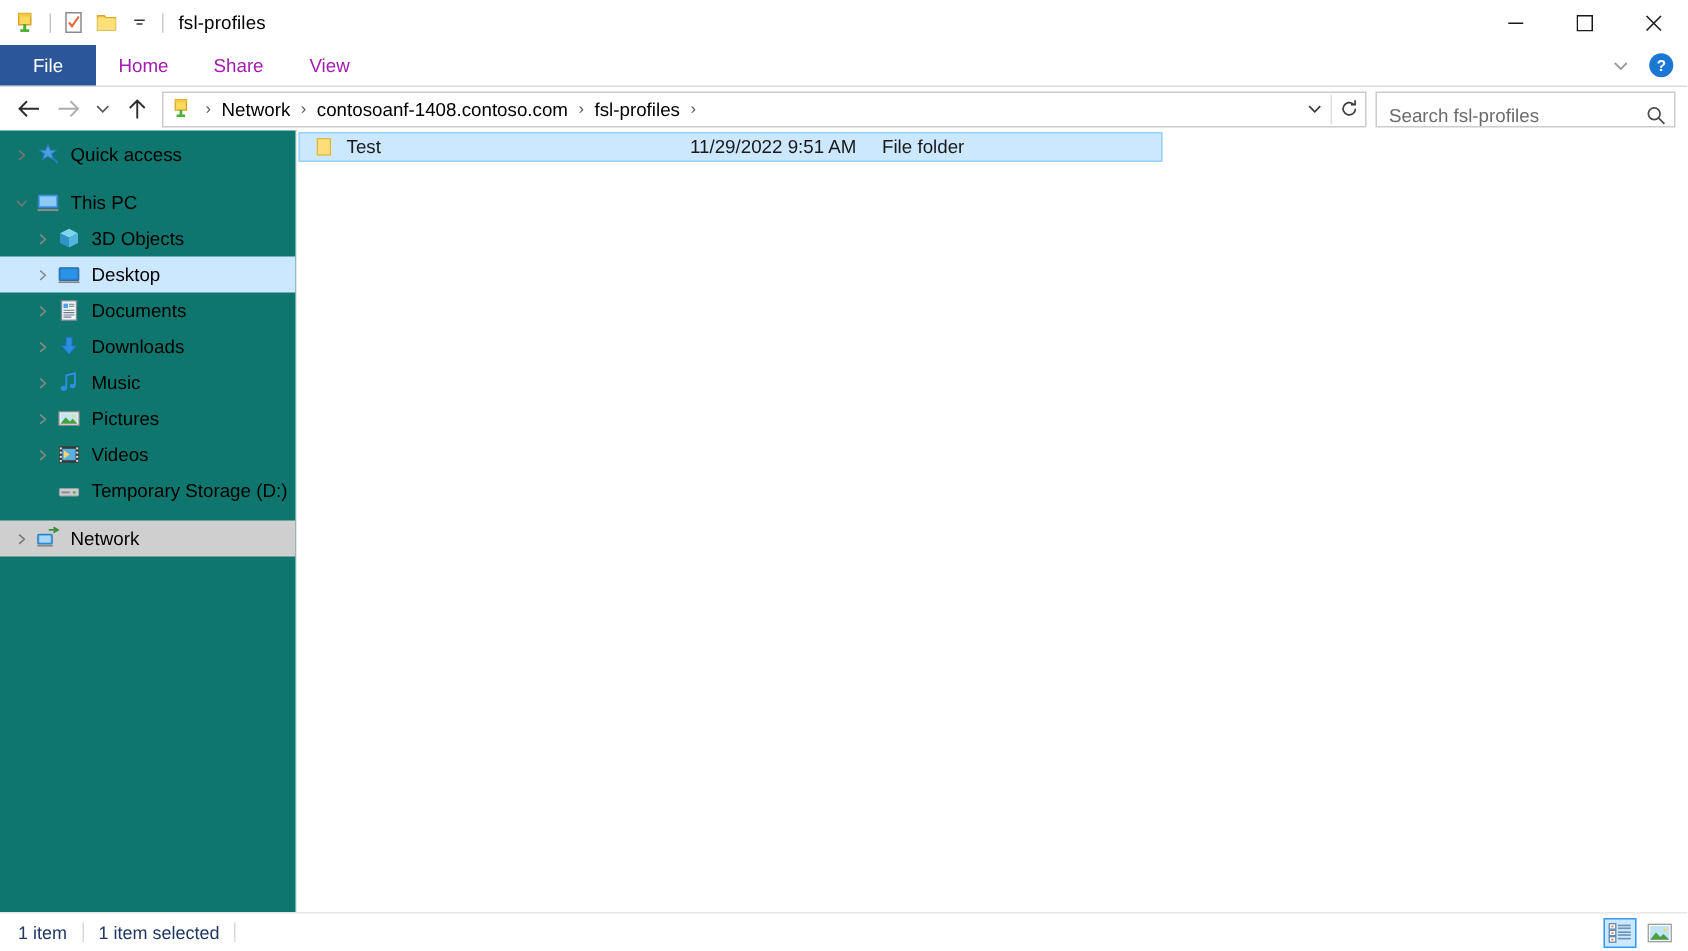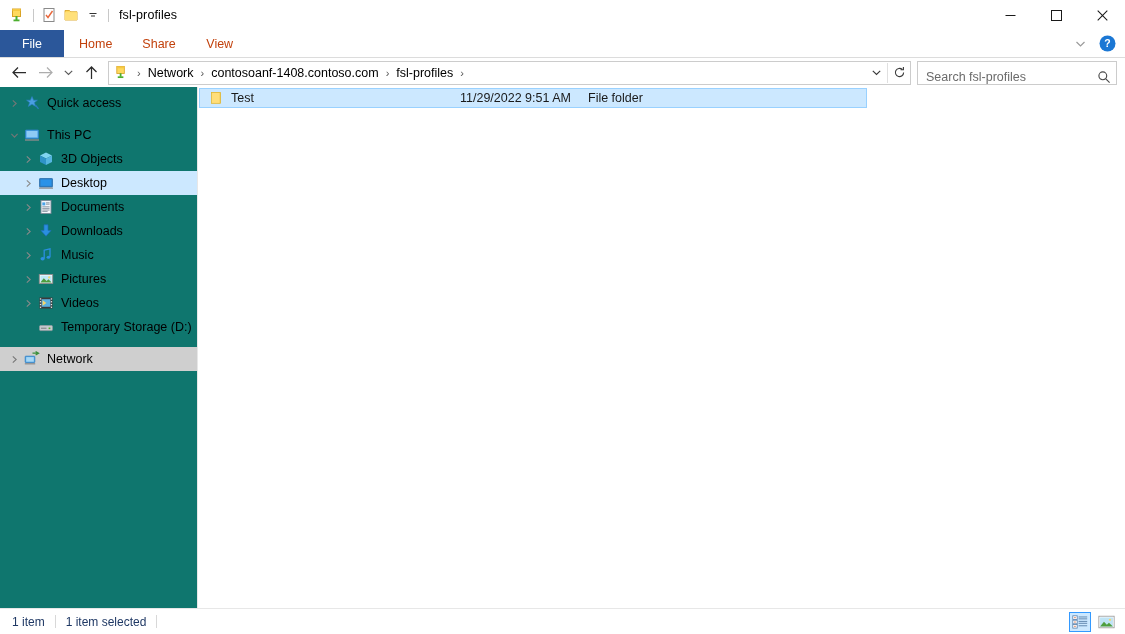--- a/index.html
+++ b/index.html
@@ -88,21 +88,21 @@
     background: #ffffff;
     border-bottom: 1px solid #dcdcdc;
     position: relative;
   }
   .tab {
     display: flex;
     align-items: center;
     justify-content: center;
     padding: 0 15px;
     font-size: 12.5px;
-    color: #c2410c;
+    color: #a21caf;
     cursor: default;
     min-width: 28px;
   }
   .tab.file {
     background: #2b579a;
     color: #ffffff;
     padding: 0 18px;
   }
   .ribbon-right {
     position: absolute;
@@ -318,21 +318,21 @@
     overflow: hidden;
     padding-top: 1px;
   }
   .file-row {
     height: 20px;
     margin: 0 1px;
     display: flex;
     align-items: center;
     cursor: default;
     box-sizing: border-box;
-    width: 668px;
+    width: 576px;
   }
   .file-row.selected {
     background: #cce8ff;
     border: 1px solid #99d1ff;
   }
   .cell {
     display: flex;
     align-items: center;
     font-size: 12.5px;
     color: #1a1a1a;

